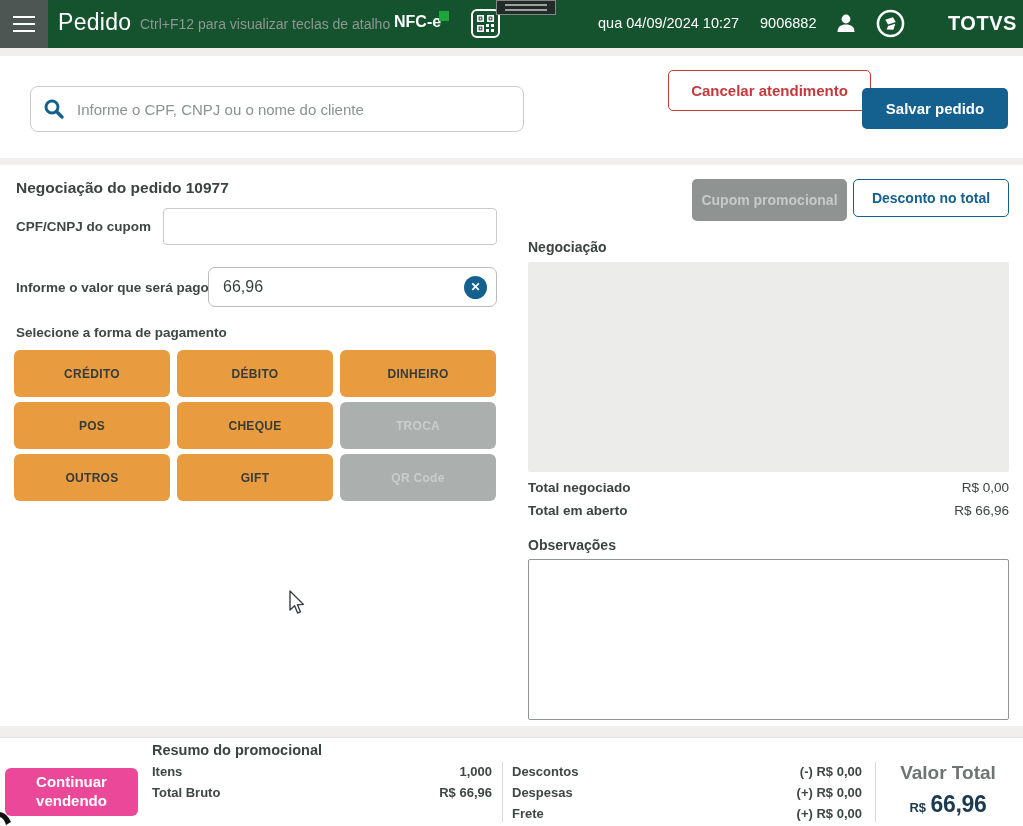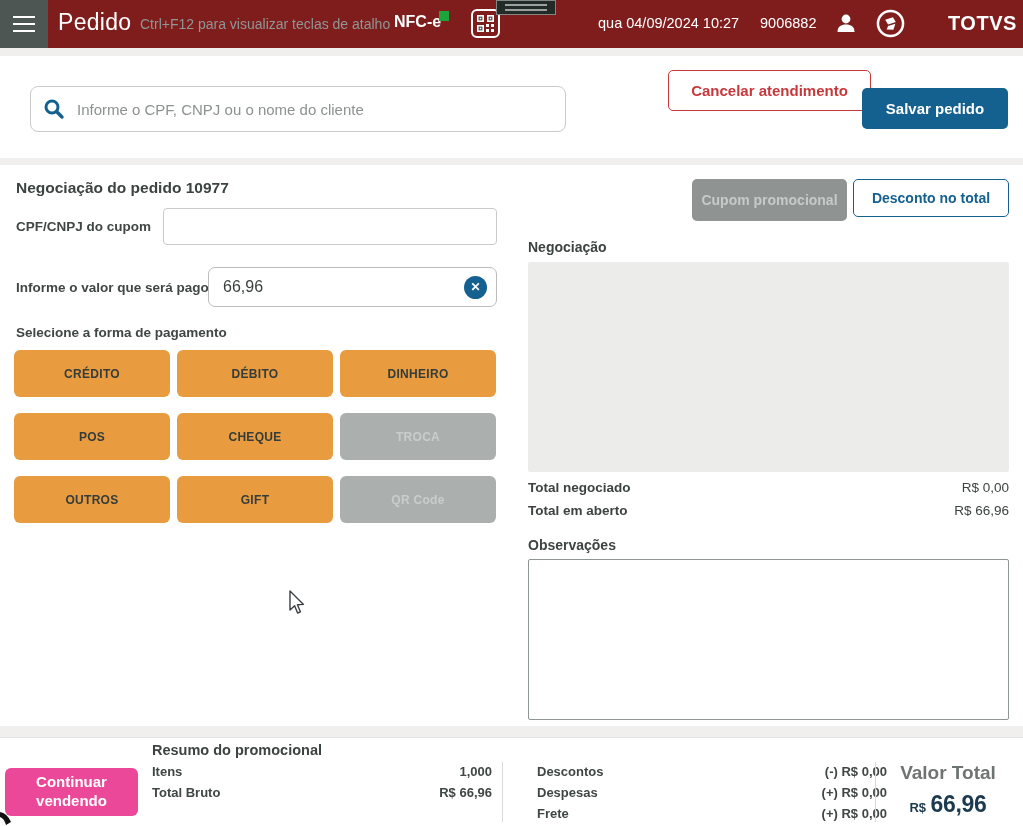--- a/index.html
+++ b/index.html
@@ -1,21 +1,21 @@
 <!DOCTYPE html>
 <html><head>
 <meta charset="utf-8">
 <style>
   html,body{margin:0;padding:0;}
   .stage{position:relative;width:1023px;height:826px;overflow:hidden;
     background:#f0efee;font-family:"Liberation Sans",sans-serif;color:#3f4745;}
   .abs{position:absolute;}
 
   
-  .topbar{left:0;top:0;width:1023px;height:48px;background:#7f1d1d;}
+  .topbar{left:0;top:0;width:1023px;height:48px;background:#14532d;}
   .hamburger{left:0;top:0;width:48px;height:48px;background:#4e5654;border:none;cursor:pointer;
     display:flex;flex-direction:column;justify-content:center;align-items:center;gap:5px;}
   .hamburger span{display:block;width:22px;height:2px;background:#fff;}
   .app-title{left:58px;top:9px;font-size:23px;font-weight:400;color:#fff;letter-spacing:.3px;}
   .app-hint{left:140px;top:16px;font-size:14px;color:#8f9694;}
   .nfce{left:394px;top:13px;font-size:16px;font-weight:bold;color:#fff;}
   .nfce-dot{left:439px;top:11px;width:10px;height:10px;background:#1ba53b;}
   .qrbtn{left:471px;top:9px;width:29px;height:29px;border:2px solid #fff;border-radius:6px;
     background:transparent;box-sizing:border-box;padding:0;cursor:pointer;display:flex;align-items:center;justify-content:center;}
   .mini-window{left:496px;top:0;width:60px;height:15px;background:#20282 6;background:#232b29;
@@ -28,21 +28,21 @@
   .logo-text{font-size:20px;font-weight:bold;color:#fff;letter-spacing:.5px;margin-left:36px;}
   .logo-seg{font-size:10px;color:#b9bfbd;letter-spacing:1px;padding-top:6px;}
 
   
   .card{background:#fff;}
   .search-card{left:0;top:56px;width:1023px;height:102px;}
   .main-card{left:0;top:165px;width:1023px;height:561px;}
   .footer-card{left:0;top:737px;width:1023px;height:89px;border-top:1px solid #e4e4e2;box-sizing:border-box;}
 
   
-  .search-box{left:30px;top:30px;width:536px;height:46px;border:1px solid #c9cbca;border-radius:8px;
+  .search-box{left:30px;top:30px;width:494px;height:46px;border:1px solid #c9cbca;border-radius:8px;
     box-sizing:border-box;display:flex;align-items:center;padding:0 12px;background:#fff;}
   .search-box input{border:none;outline:none;flex:1;font-size:15px;color:#3f4745;margin-left:10px;
     font-family:"Liberation Sans",sans-serif;}
   .search-box input::placeholder{color:#8b9290;}
   .btn{border:none;border-radius:5px;font-weight:bold;cursor:pointer;font-family:"Liberation Sans",sans-serif;}
   .btn-cancel{left:668px;top:14px;width:203px;height:41px;background:#fff;border:1px solid #c5393c;
     color:#c5393c;font-size:15px;}
   .btn-save{left:862px;top:32px;width:146px;height:41px;background:#14608f;color:#fff;font-size:15px;}
 
   
@@ -52,21 +52,21 @@
   .cpf-input{left:163px;top:43px;width:334px;height:37px;border:1px solid #c9cbca;border-radius:4px;
     box-sizing:border-box;font-size:15px;color:#3f4745;padding:0 10px;outline:none;font-family:"Liberation Sans",sans-serif;}
   .amount-label{left:16px;top:115px;}
   .amount-wrap{left:208px;top:102px;width:289px;height:40px;border:1px solid #b9bdbb;border-radius:7px;
     box-sizing:border-box;display:flex;align-items:center;background:#fff;padding:0 9px 0 12px;}
   .amount-wrap input{border:none;outline:none;flex:1;font-size:16px;color:#39413f;font-family:"Liberation Sans",sans-serif;width:60px;}
   .clear-btn{width:23px;height:23px;border-radius:50%;background:#14608f;color:#fff;border:none;cursor:pointer;
     font-size:12px;font-weight:bold;line-height:1;display:flex;align-items:center;justify-content:center;padding:0;}
   .pay-label{left:16px;top:160px;}
   .pay-grid{left:14px;top:185px;width:483px;display:grid;grid-template-columns:156px 156px 156px;
-    grid-auto-rows:47px;gap:16px 7px;}
+    grid-auto-rows:47px;gap:5px 7px;}
   .pay-btn{background:#e99b3f;border:none;border-radius:6px;color:#343d3b;font-weight:bold;
     font-size:12px;letter-spacing:.3px;cursor:pointer;font-family:"Liberation Sans",sans-serif;}
   .pay-btn.disabled{background:#abb0ae;color:#c9cdcb;cursor:default;}
 
   
   .btn-coupon{left:692px;top:14px;width:155px;height:42px;background:#8f9492;color:#c6cac8;font-size:14px;}
   .btn-discount{left:853px;top:14px;width:156px;height:38px;background:#fff;border:1px solid #14608f;
     color:#14608f;font-size:14px;}
   .neg-panel-label{left:528px;top:74px;font-size:14px;font-weight:bold;color:#3c4442;}
   .neg-panel{left:528px;top:97px;width:481px;height:210px;background:#ececea;border-radius:2px;}
@@ -76,21 +76,21 @@
   .trow1{top:315px;} .trow2{top:338px;}
   .obs-label{left:528px;top:372px;font-size:14px;font-weight:bold;color:#3c4442;}
   .obs-area{left:528px;top:394px;width:481px;height:161px;border:1px solid #8f9593;border-radius:2px;
     box-sizing:border-box;resize:none;outline:none;font-family:"Liberation Sans",sans-serif;font-size:14px;color:#3f4745;padding:8px;}
 
   
   .btn-continue{left:5px;top:30px;width:133px;height:48px;background:#ec4899;color:#fff;
     font-size:15px;font-weight:bold;line-height:1.25;border-radius:6px;}
   .sum-title{left:152px;top:4px;font-size:14.5px;font-weight:bold;color:#3c4442;}
   .frow{position:absolute;display:flex;justify-content:space-between;}
-  .fcol1{left:152px;width:340px;} .fcol2{left:537px;width:350px;}
+  .fcol1{left:152px;width:340px;} .fcol2{left:512px;width:350px;}
   .frow span{font-size:13px;font-weight:bold;color:#3f4745;}
   .fr1{top:26px;} .fr2{top:47px;} .fr3{top:68px;}
   .vdiv{width:1px;background:#d9d9d7;top:24px;height:60px;}
   .vdiv1{left:502px;} .vdiv2{left:875px;}
   .vt-label{left:886px;top:24px;width:124px;text-align:center;font-size:19px;font-weight:bold;color:#6d7472;}
   .vt-value{left:886px;top:53px;width:124px;text-align:center;color:#1b3a50;font-weight:bold;}
   .vt-cur{font-size:13px;} .vt-num{font-size:23px;letter-spacing:-.3px;}
 
   .cursor{left:288px;top:590px;pointer-events:none;}
   .corner-shape{left:0px;top:806px;pointer-events:none;}

